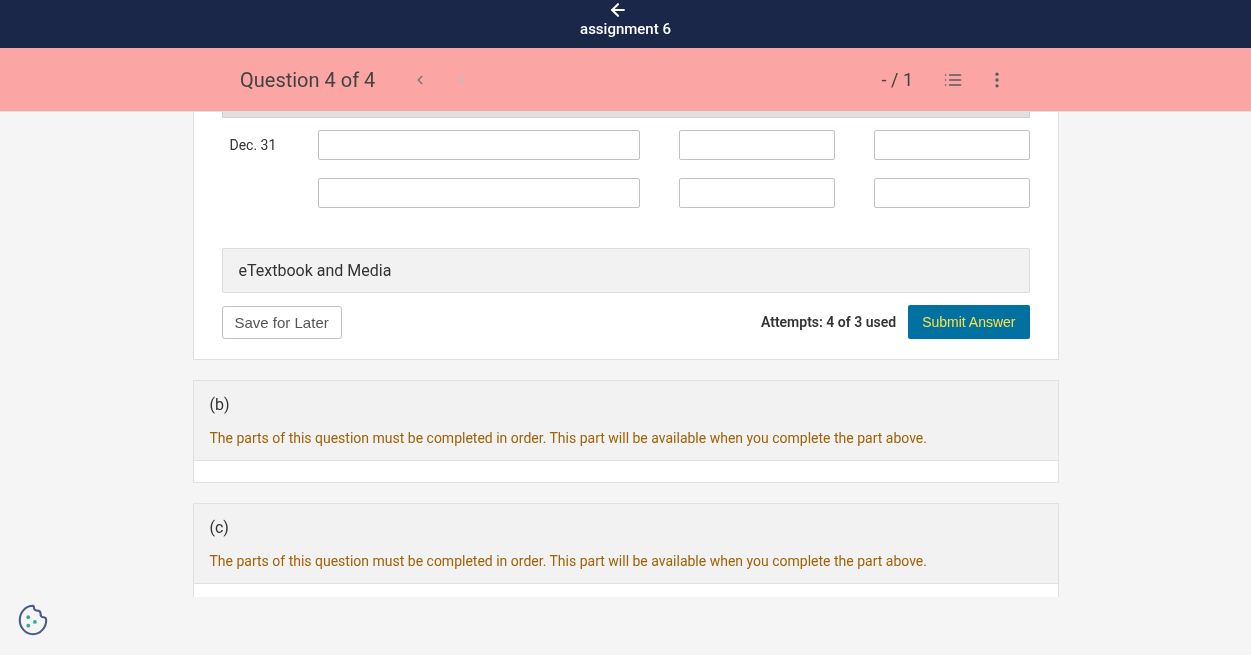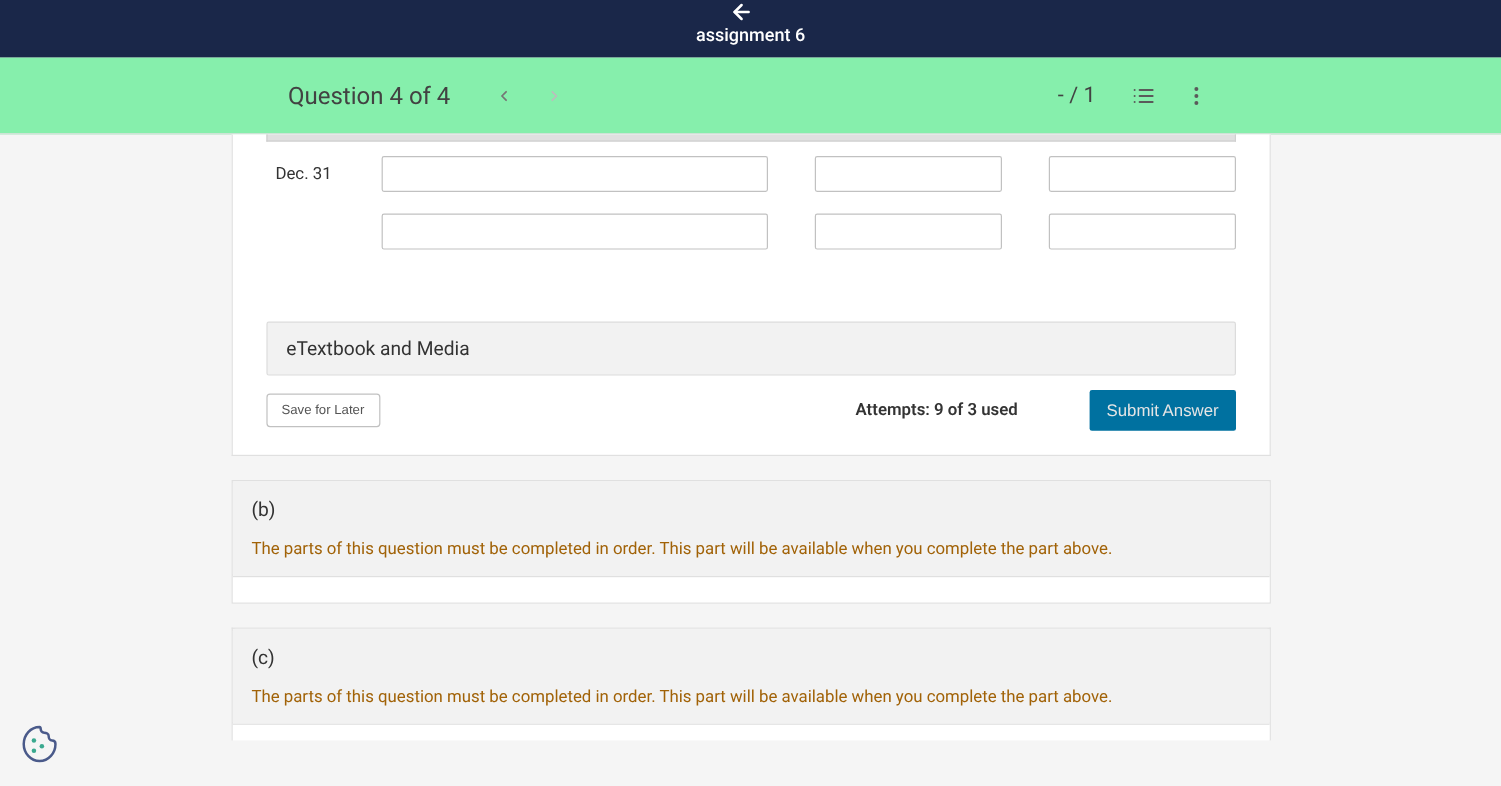--- a/index.html
+++ b/index.html
@@ -28,21 +28,21 @@
       cursor: pointer;
       display: flex;
       align-items: center;
       margin-right: 16px;
     }
     .top-bar-title {
       font-size: 15px;
       font-weight: 500;
     }
     .sub-header {
-      background: #86efac;
+      background: #fca5a5;
       border-bottom: 1px solid #e0e0e0;
       height: 64px;
       display: flex;
       align-items: center;
       justify-content: space-between;
       padding: 0 240px 0 240px;
     }
     .sub-header-left {
       display: flex;
       align-items: center;
@@ -131,57 +131,56 @@
       border: 1px solid #dcdcdc;
       border-radius: 2px;
       padding: 12px 16px;
       margin: 10px 0 0 0;
       font-size: 16px;
       color: #333;
       cursor: pointer;
     }
     .accordion-group {
       padding: 0 28px 0 28px;
-      margin-top: 60px;
+      margin-top: 40px;
     }
     .action-row {
       display: flex;
       align-items: center;
       justify-content: space-between;
       padding: 12px 28px 20px 28px;
     }
     .save-btn {
       background: #fff;
       border: 1px solid #c1c1c1;
       border-radius: 3px;
       padding: 7px 12px;
-      font-size: 11px;
+      font-size: 15px;
       color: #555;
       cursor: pointer;
     }
     .action-right {
       display: flex;
       align-items: center;
       gap: 12px;
     }
     .attempts-text {
       font-size: 14px;
       color: #333;
       font-weight: 600;
     }
     .submit-btn {
       background: #0071a0;
-      color: #e5e5e5;
+      color: #fde047;
       border: none;
       border-radius: 2px;
       padding: 9px 14px;
       font-size: 14px;
       font-weight: 500;
       cursor: pointer;
-      margin-left: 48px;
     }
     .locked-part {
       background: #f2f2f2;
       border: 1px solid #e0e0e0;
       border-radius: 2px;
       margin-bottom: 0;
     }
     .locked-header {
       padding: 14px 16px 6px 16px;
     }
@@ -295,21 +294,21 @@
         <input class="input-small" type="text" style="">
       </div>
 
       <div class="accordion-group">
         <div class="accordion-bar">eTextbook and Media</div>
       </div>
 
       <div class="action-row">
         <button class="save-btn">Save for Later</button>
         <div class="action-right">
-          <span class="attempts-text">Attempts: 9 of 3 used</span>
+          <span class="attempts-text">Attempts: 4 of 3 used</span>
           <button class="submit-btn">Submit Answer</button>
         </div>
       </div>
     </div>
 
     <div class="part-container">
       <div class="locked-part" style="border:none;">
         <div class="locked-header">
           <span class="part-label">(b)</span>
         </div>

